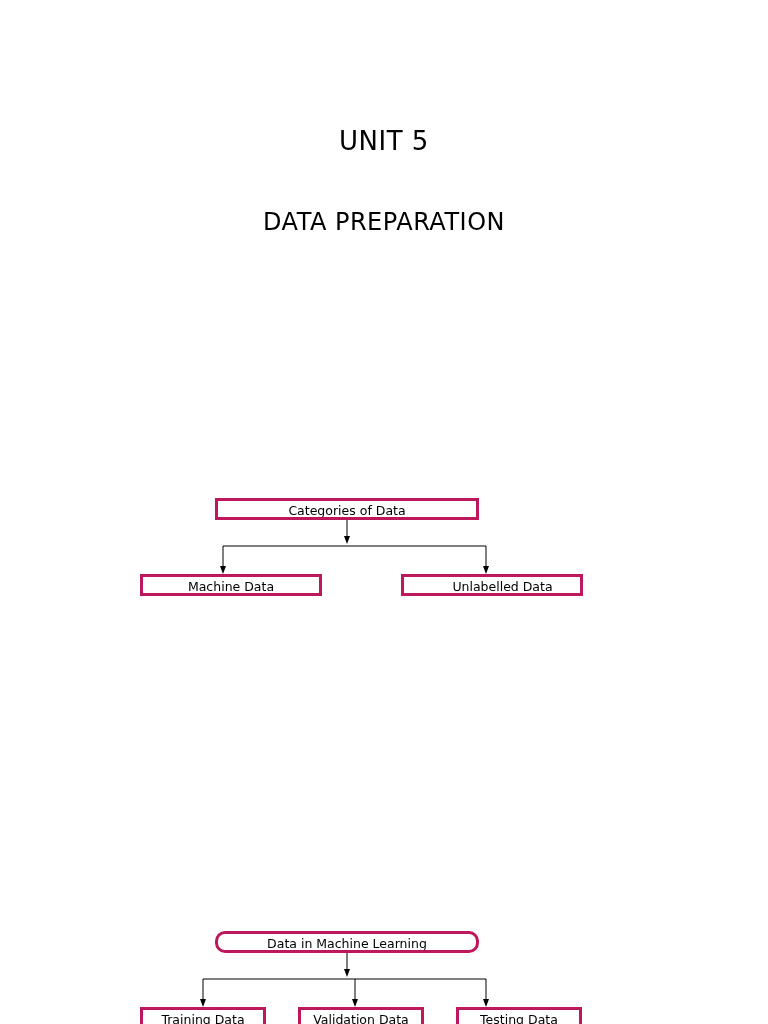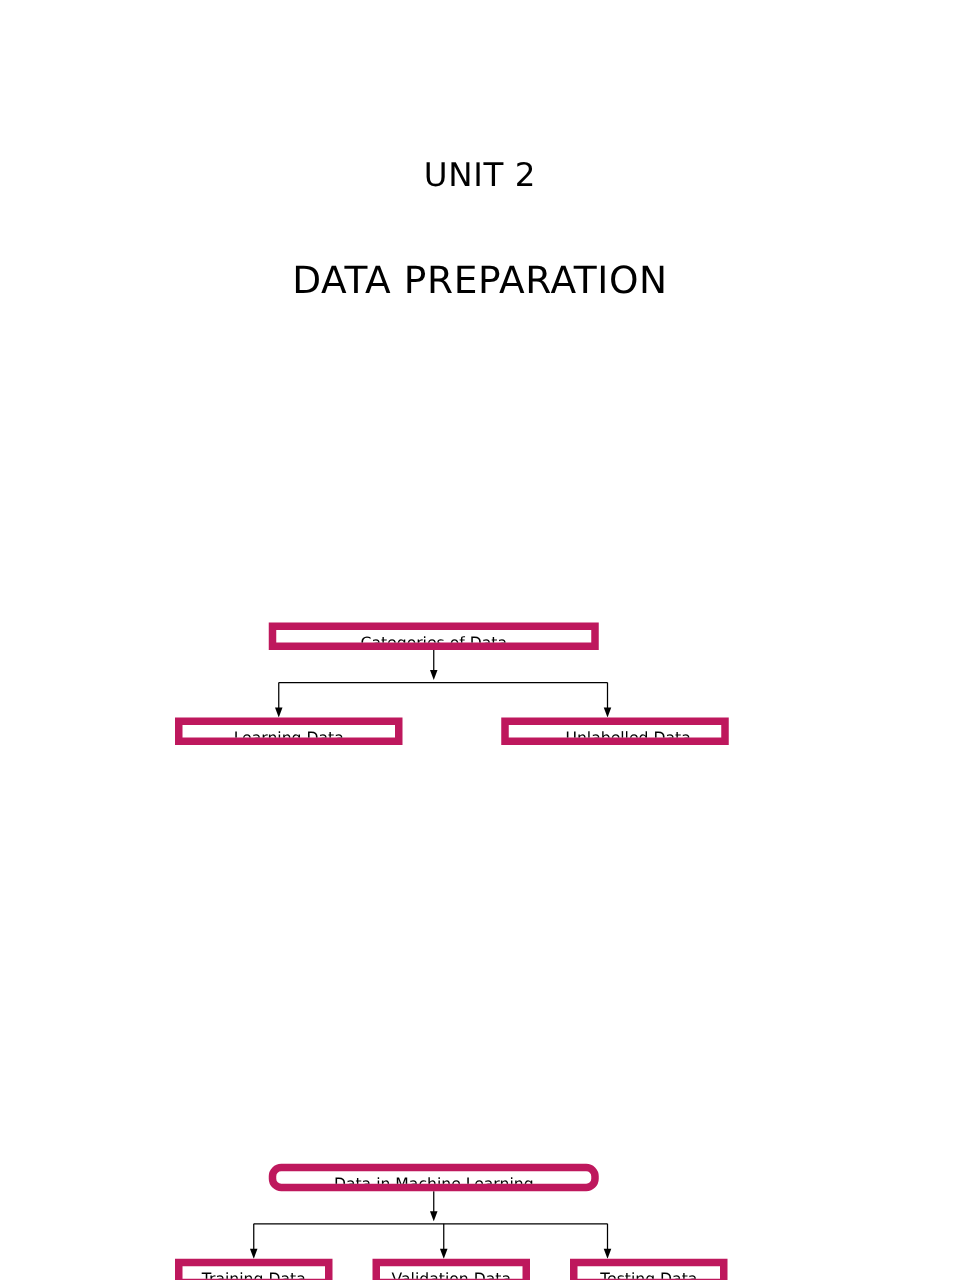--- a/index.html
+++ b/index.html
@@ -30,40 +30,40 @@
     text-align: center;
   }
   .title-line-1 {
     font-size: 26px;
     letter-spacing: 0.5px;
     line-height: 1;
     margin: 0;
     font-weight: normal;
   }
   .title-line-2 {
-    font-size: 30px;
+    font-size: 24px;
     letter-spacing: 0.5px;
     line-height: 1;
     margin: 56px 0 0 0;
     font-weight: normal;
   }
 
   
   .diagram {
     position: absolute;
     left: 0;
     width: 768px;
   }
   .diagram-1 { top: 486px; height: 120px; }
   .diagram-2 { top: 919px; height: 110px; }
 
   .node {
     position: absolute;
     box-sizing: border-box;
-    border: 6px solid #be185d;
+    border: 3px solid #be185d;
     background: #ffffff;
     font-size: 12.5px;
     line-height: 20px;
     height: 22px;
     text-align: center;
     white-space: nowrap;
     overflow: hidden;
   }
 
   
@@ -86,42 +86,42 @@
     height: 120px;
     pointer-events: none;
   }
 </style>
 </head>
 <body>
 
 <div class="page">
 
   <div class="title-block">
-    <div class="title-line-1">UNIT 2</div>
+    <div class="title-line-1">UNIT 5</div>
     <div class="title-line-2">DATA PREPARATION</div>
   </div>
 
   <div class="diagram diagram-1">
 
     <svg class="connectors" viewBox="0 0 768 120">
 
       <line x1="347" y1="34" x2="347" y2="52" stroke="#000" stroke-width="1"></line>
       <polygon points="347,58 344,50 350,50" fill="#000"></polygon>
 
       <line x1="223" y1="60" x2="486" y2="60" stroke="#000" stroke-width="1"></line>
 
       <line x1="223" y1="60" x2="223" y2="82" stroke="#000" stroke-width="1"></line>
       <polygon points="223,88 220,80 226,80" fill="#000"></polygon>
 
       <line x1="486" y1="60" x2="486" y2="82" stroke="#000" stroke-width="1"></line>
       <polygon points="486,88 483,80 489,80" fill="#000"></polygon>
     </svg>
 
     <div class="node d1-root">Categories of Data</div>
-    <div class="node d1-left">Learning Data</div>
+    <div class="node d1-left">Machine Data</div>
     <div class="node d1-right">Unlabelled Data</div>
   </div>
 
   <div class="diagram diagram-2">
 
     <svg class="connectors" viewBox="0 0 768 120">
       <line x1="347" y1="34" x2="347" y2="52" stroke="#000" stroke-width="1"></line>
       <polygon points="347,58 344,50 350,50" fill="#000"></polygon>
       <line x1="203" y1="60" x2="486" y2="60" stroke="#000" stroke-width="1"></line>
       <line x1="203" y1="60" x2="203" y2="82" stroke="#000" stroke-width="1"></line>

